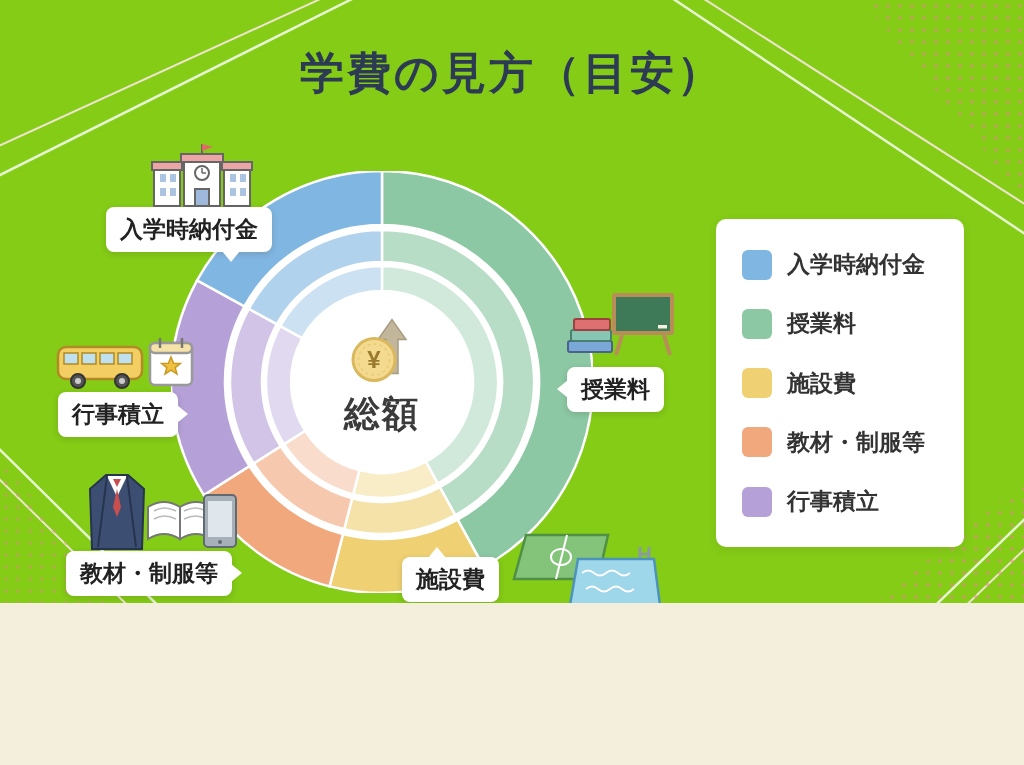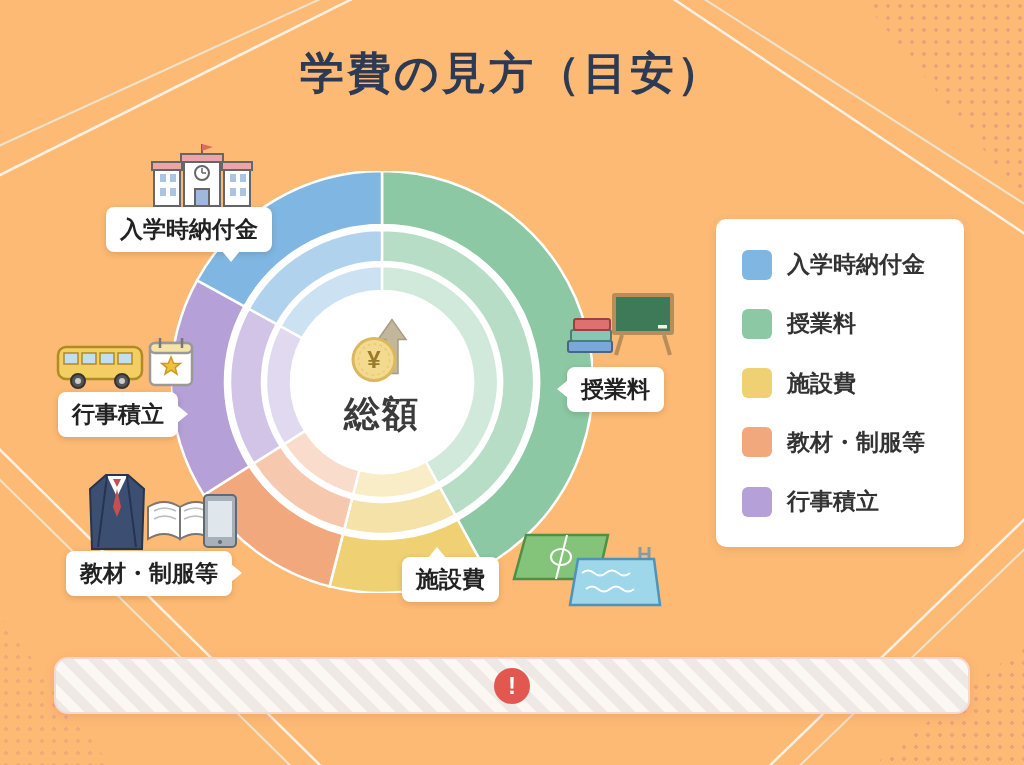--- a/index.html
+++ b/index.html
@@ -1,21 +1,21 @@
 <!DOCTYPE html>
 <html><head>
 <meta charset="utf-8">
 <style>
   html,body{margin:0;padding:0;}
   body{
     width:1024px;height:765px;overflow:hidden;
     font-family:"Liberation Sans","DejaVu Sans",sans-serif;
     background:#f4eedd;
   }
-  #stage{position:relative;width:1024px;height:765px;background:#fdba74;overflow:hidden;}
+  #stage{position:relative;width:1024px;height:603px;background:#84cc16;overflow:hidden;}
 
   
   .bg-lines{position:absolute;inset:0;z-index:0;}
   .dots{position:absolute;z-index:1;background-image:radial-gradient(rgba(221,140,130,0.55) 1.7px,transparent 1.9px);background-size:12px 12px;}
   .dots-tr{right:0;top:0;width:190px;height:210px;clip-path:polygon(100% 0,15% 0,100% 95%);}
   .dots-br{right:0;bottom:0;width:150px;height:120px;clip-path:polygon(100% 100%,0 100%,100% 0);}
   .dots-bl{left:0;bottom:0;width:110px;height:150px;clip-path:polygon(0 100%,0 0,100% 100%);opacity:.7;}
 
   
   .title{

